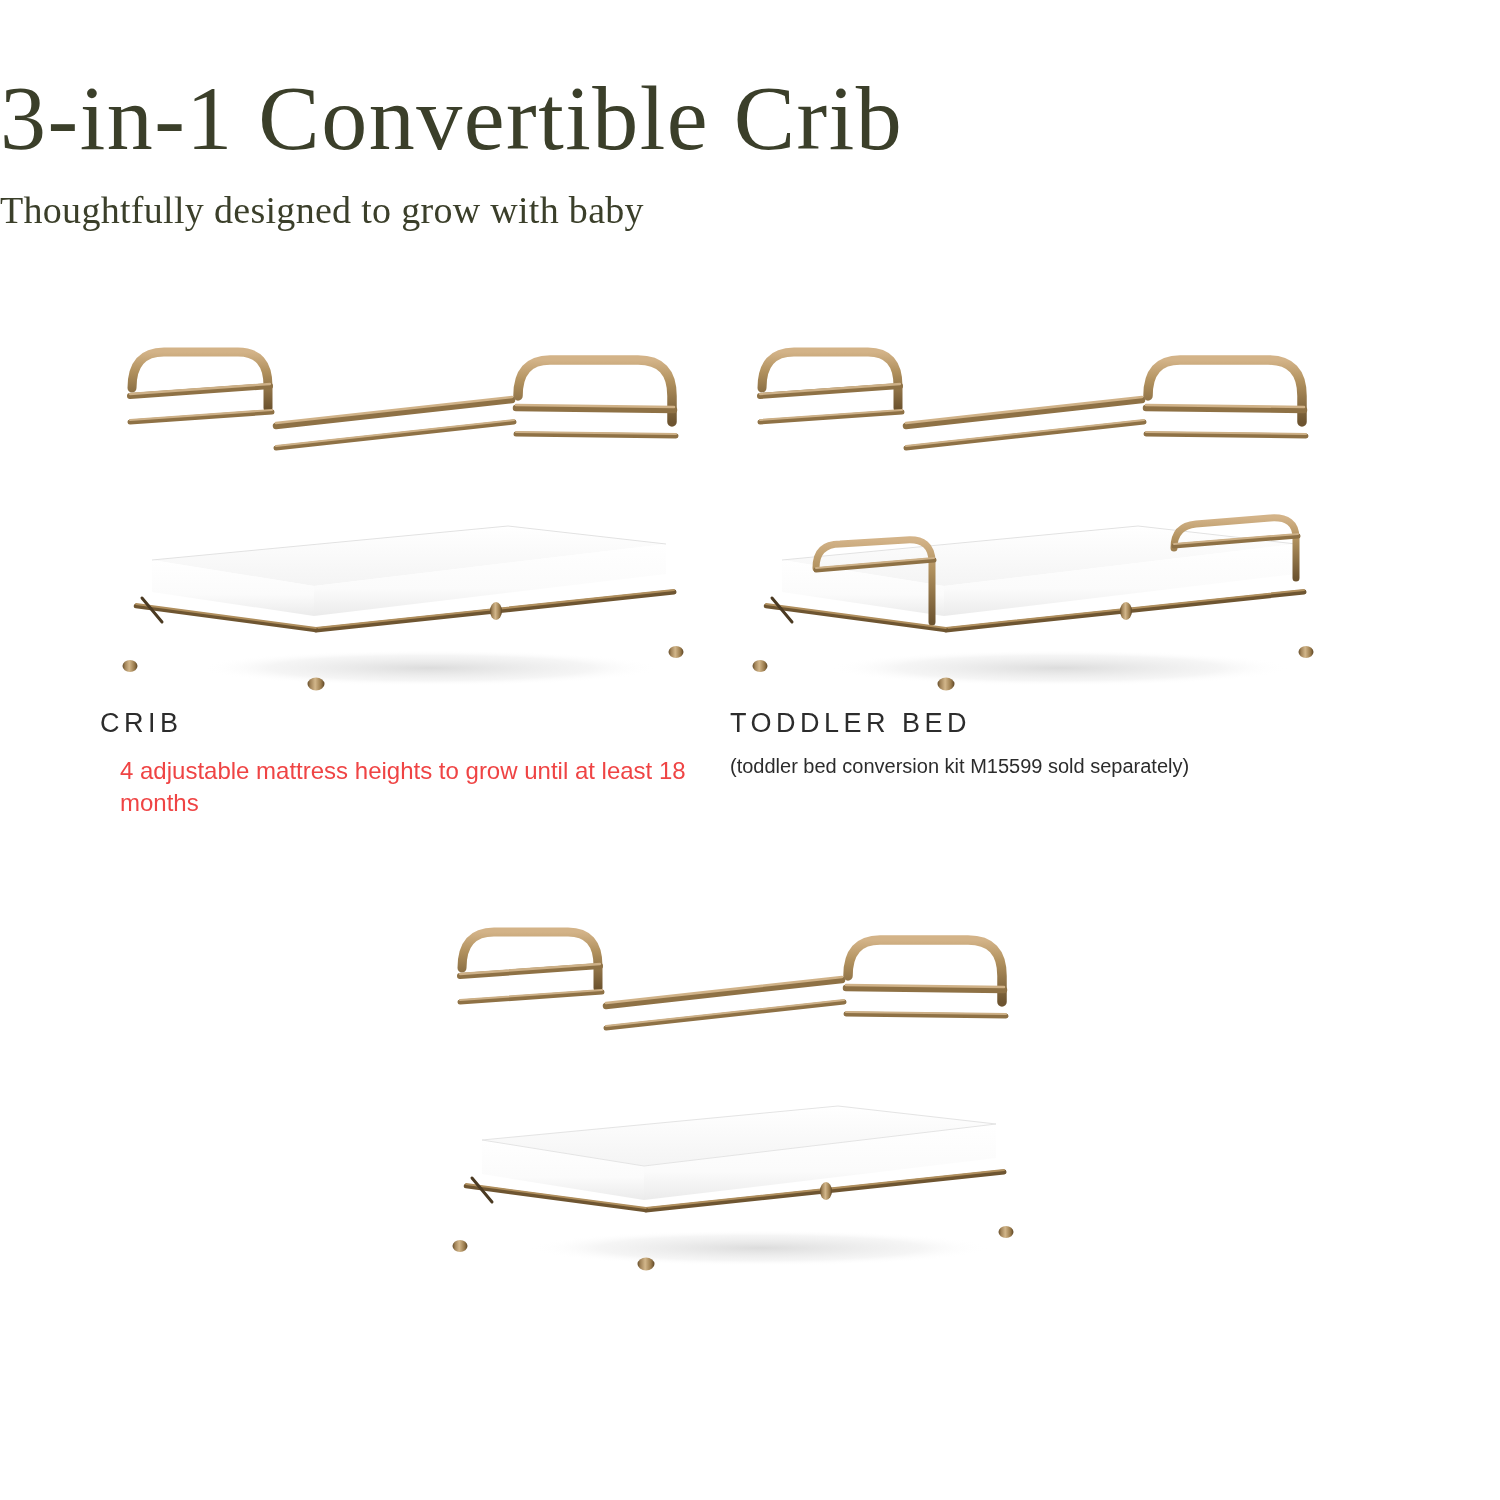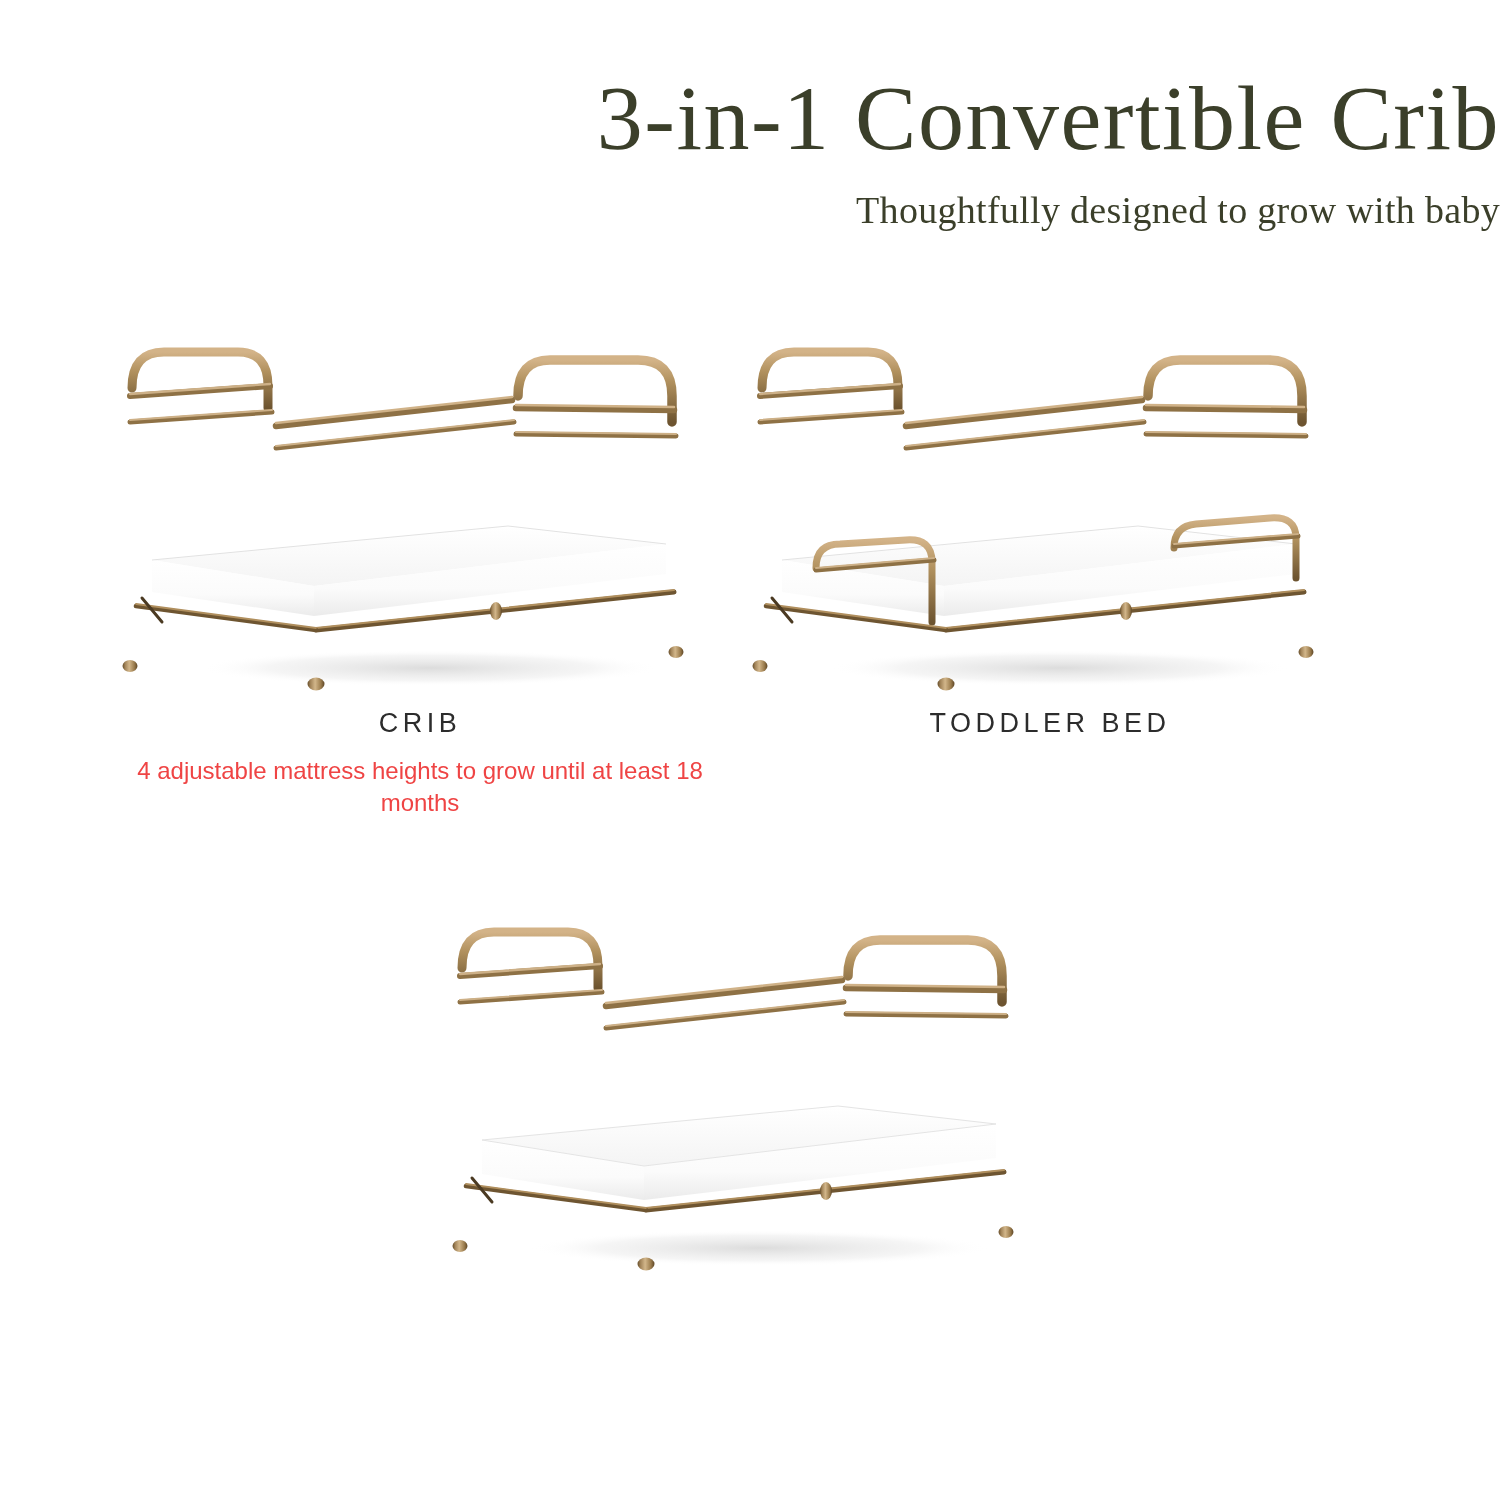--- a/index.html
+++ b/index.html
@@ -6,21 +6,21 @@
   html,body{ background:#ffffff; }
   body{
     width:1500px; height:1500px;
     font-family:"Liberation Sans", sans-serif;
     color:#2b2b2b;
     position:relative;
     overflow:hidden;
   }
 
   
-  .header{ width:100%; padding-top:72px; text-align:right; }
+  .header{ width:100%; padding-top:72px; text-align:left; }
   .title{
     font-family:"Liberation Serif", serif;
     font-size:92px;
     line-height:1.02;
     font-weight:400;
     color:#3b3f2a;
     letter-spacing:1.5px;
   }
   .subtitle{
     font-family:"Liberation Serif", serif;
@@ -30,21 +30,21 @@
     color:#3b3f2a;
     margin-top:22px;
     letter-spacing:0.3px;
   }
 
   
   .row{ position:absolute; width:100%; }
   .row-top{ top:330px; left:0; height:560px; }
   .row-bottom{ top:910px; left:0; height:520px; }
 
-  .panel{ position:absolute; text-align:center; }
+  .panel{ position:absolute; }
   .panel-crib     { left:100px;  top:0; width:640px; }
   .panel-toddler  { left:730px;  top:0; width:640px; }
   .panel-daybed   { left:430px;  top:0; width:640px; }
 
   .figure{ width:100%; height:370px; position:relative; }
   .figure svg{ display:block; width:100%; height:100%; }
 
   .cap-label{
     font-size:27px;
     letter-spacing:4.5px;
@@ -368,20 +368,21 @@
             <ellipse cx="216" cy="354" rx="8.5" ry="6.5" fill="url(#gPost)"></ellipse>
             <path d="M576,276 L576,318" stroke="url(#gPost)" stroke-width="9" stroke-linecap="round"></path>
             <ellipse cx="576" cy="322" rx="7.5" ry="6" fill="url(#gPost)"></ellipse>
             <path d="M418,268 L418,302" stroke="url(#gPost)" stroke-width="7" stroke-linecap="round"></path>
             <path d="M42,268 L62,292" stroke="#4b3a22" stroke-width="3" stroke-linecap="round"></path>
           </g>
         </g>
       </svg>
     </div>
     <div class="cap-label">TODDLER BED</div>
+    <div class="cap-note">(toddler bed conversion kit M15599 sold separately)</div>
   </div>
 </div>
 
 <div class="row row-bottom">
 
   <div class="panel panel-daybed">
     <div class="figure">
       <svg viewBox="0 0 640 370" preserveAspectRatio="xMidYMid meet">
         <ellipse cx="330" cy="338" rx="230" ry="18" fill="url(#gFloor)"></ellipse>
 

